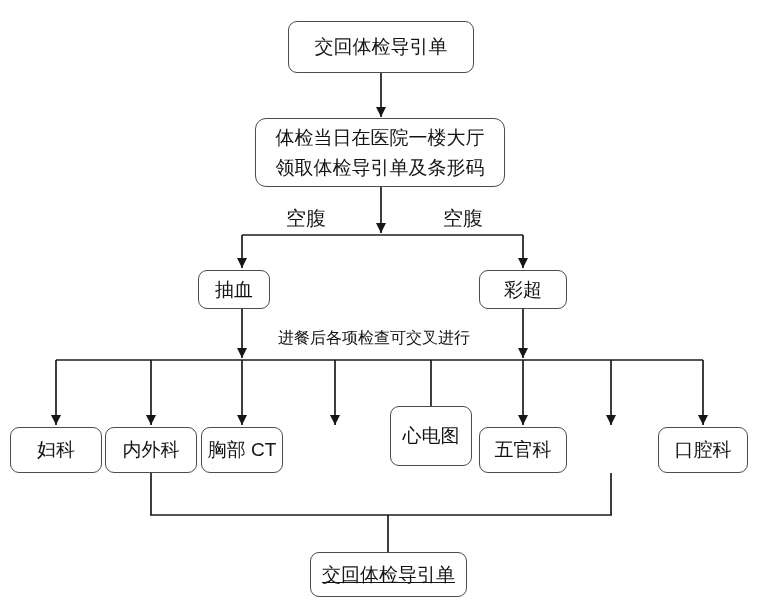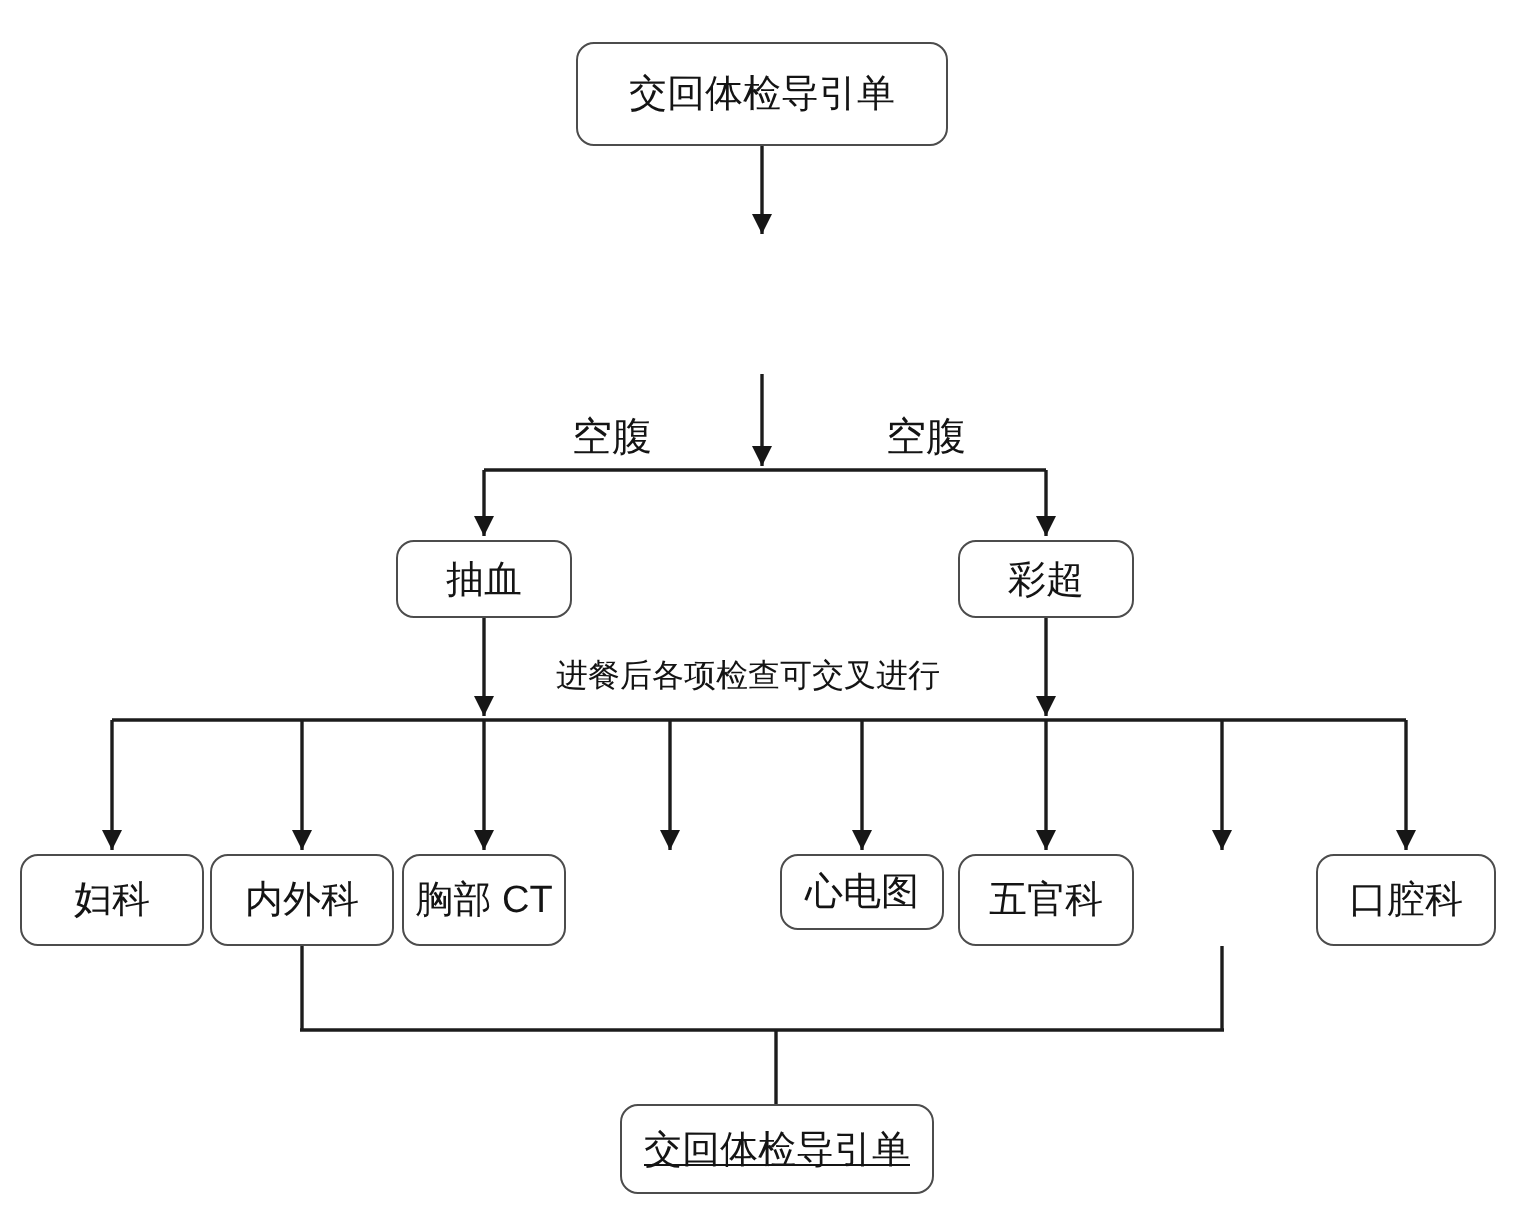--- a/index.html
+++ b/index.html
@@ -75,29 +75,33 @@
     <line x1="703" y1="360" x2="703" y2="425" marker-end="url(#ah)"></line>
 
     <line x1="151" y1="473" x2="151" y2="515"></line>
     <line x1="611" y1="473" x2="611" y2="515"></line>
     <line x1="150" y1="515" x2="612" y2="515"></line>
     <line x1="388" y1="515" x2="388" y2="552"></line>
   </svg>
 
   <div class="node" style="left:288px; top:21px; width:186px; height:52px;">交回体检导引单</div>
 
+  <div class="node multi" style="left:255px; top:118px; width:250px; height:69px;">
+    <div>体检当日在医院一楼大厅</div>
+    <div>领取体检导引单及条形码</div>
+  </div>
 
-  <div class="node" style="left:198px; top:270px; width:88px; height:39px;">抽血</div>
+  <div class="node" style="left:198px; top:270px; width:72px; height:39px;">抽血</div>
 
   <div class="node" style="left:479px; top:270px; width:88px; height:39px;">彩超</div>
 
   <div class="node" style="left:10px;  top:427px; width:92px; height:46px;">妇科</div>
   <div class="node" style="left:105px; top:427px; width:92px; height:46px;">内外科</div>
   <div class="node" style="left:201px; top:427px; width:82px; height:46px;">胸部 CT</div>
-  <div class="node" style="left:390px; top:427px; width:82px; height:38px;">心电图</div>
+  <div class="node" style="left:390px; top:406px; width:82px; height:60px;">心电图</div>
   <div class="node" style="left:479px; top:427px; width:88px; height:46px;">五官科</div>
   <div class="node" style="left:658px; top:427px; width:90px; height:46px;">口腔科</div>
 
   <div class="node" style="left:310px; top:552px; width:157px; height:45px;text-decoration:underline;">交回体检导引单</div>
 
   <span class="edge-label" style="left:286px; top:205px;">空腹</span>
   <span class="edge-label" style="left:443px; top:205px;">空腹</span>
   <span class="note-label" style="left:278px; top:328px;">进餐后各项检查可交叉进行</span>
 
 </div>

